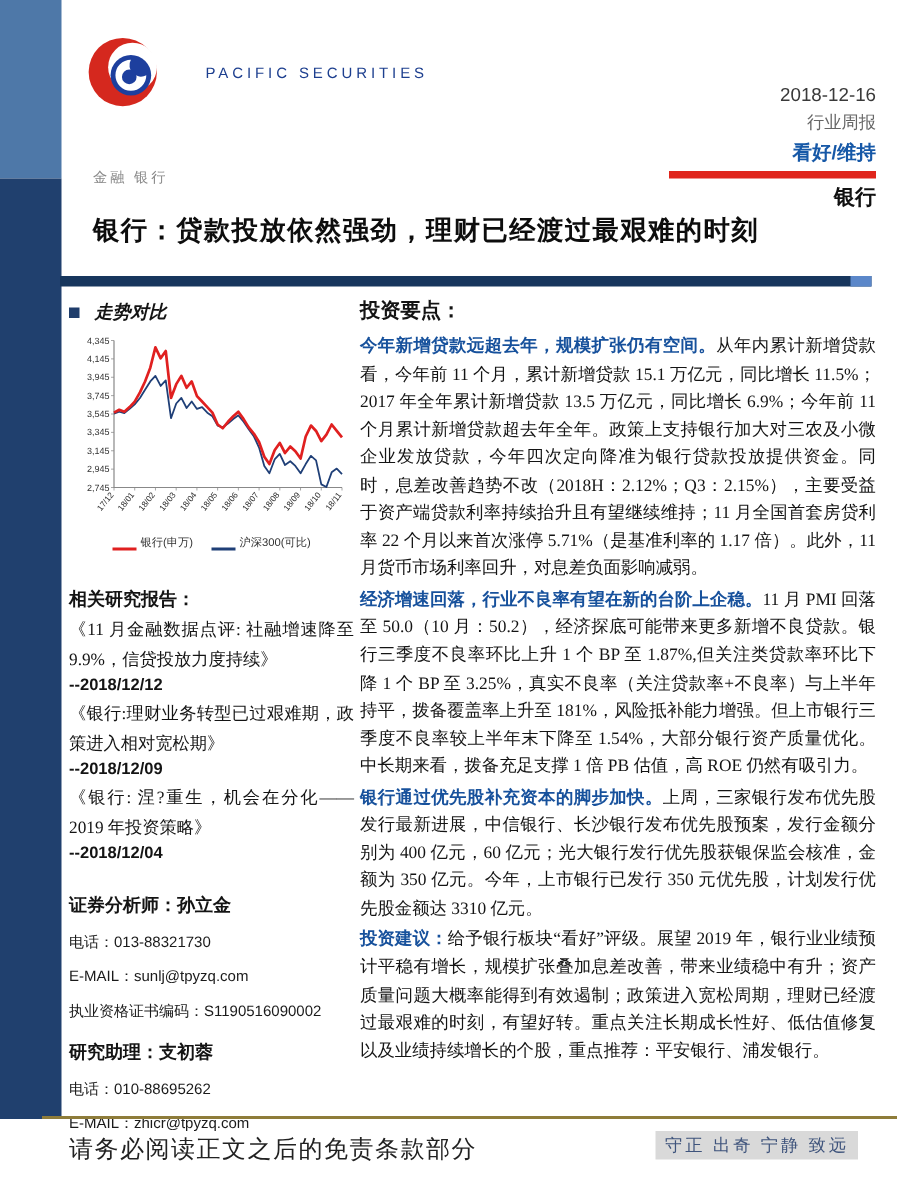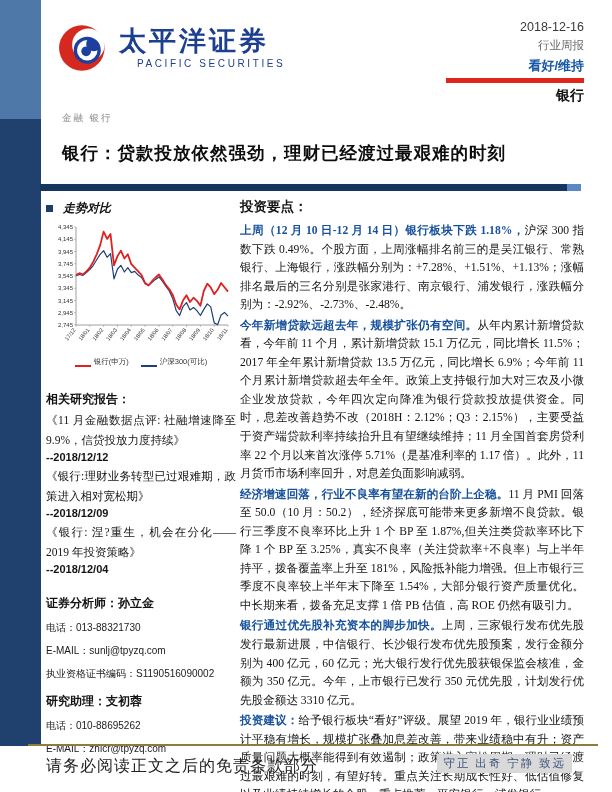--- a/index.html
+++ b/index.html
@@ -13,21 +13,21 @@
 
   
   .logo{left:58px;top:22px;display:flex;align-items:center;gap:9px;}
   .logo-text{display:flex;flex-direction:column;}
   .logo-cn{font-size:27px;font-weight:bold;color:#1d3f8f;letter-spacing:3px;
            font-family:"Liberation Sans","DejaVu Sans",sans-serif;line-height:1.1;}
   .logo-en{font-size:10px;letter-spacing:2.6px;color:#1d3f8f;
            font-family:"Liberation Sans","DejaVu Sans",sans-serif;margin-top:2px;padding-left:18px;}
   .meta{right:28px;top:20px;width:170px;text-align:right;
         font-family:"Liberation Sans","DejaVu Sans",sans-serif;}
-  .meta-date{font-size:12.5px;color:#3a3a3a;margin-bottom:4px;}
+  .meta-date{font-size:12.5px;color:#3a3a3a;margin-bottom:4px;margin-top:36px;}
   .meta-type{font-size:11.5px;color:#666;margin-bottom:4px;}
   .meta-rating{font-size:13px;font-weight:bold;color:#1658a7;}
   .meta-bar{height:5px;width:138px;background:#e0251c;margin:3px 0 4px auto;}
   .meta-industry{font-size:14px;font-weight:bold;color:#111;}
   .breadcrumb{left:62px;top:112px;font-size:9.5px;color:#8a8a8a;letter-spacing:2px;}
 
   
   .title{left:62px;top:141px;width:522px;margin:0;font-size:17.5px;font-weight:bold;color:#0d0d0d;letter-spacing:1px;}
   .title-rule{left:40px;top:184px;width:541px;height:7px;background:#17365d;}
   .rule-accent{position:absolute;right:0;top:0;width:14px;height:7px;background:#5b87c9;display:block;}
@@ -73,21 +73,20 @@
 
   <div class="abs logo">
     <svg width="52" height="52" viewBox="0 0 48 48">
       <circle cx="22" cy="24" r="21" fill="#d5281e"></circle>
       <circle cx="28" cy="21" r="15" fill="#ffffff"></circle>
       <circle cx="27" cy="26" r="12.5" fill="#1d3f9e"></circle>
       <path d="M27 16.5 a9.5 9.5 0 1 0 9.5 9.5 a7 7 0 0 1 -9.5 -9.5" fill="#ffffff"></path>
       <circle cx="26" cy="27" r="4.5" fill="#1d3f9e"></circle>
     </svg>
     <div class="logo-text">
-      <div class="logo-cn">太平洋证券</div>
       <div class="logo-en">PACIFIC SECURITIES</div>
     </div>
   </div>
 
   <div class="abs meta">
     <div class="meta-date">2018-12-16</div>
     <div class="meta-type">行业周报</div>
     <div class="meta-rating">看好/维持</div>
     <div class="meta-bar"></div>
     <div class="meta-industry">银行</div>
@@ -200,21 +199,20 @@
         <span class="cl-label">电话：</span><span>010-88695262</span>
       </div>
       <div class="c-line">
         <span>E-MAIL：</span><span>zhicr@tpyzq.com</span>
       </div>
     </div>
   </aside>
 
   <main class="abs main">
     <div class="kp-title">投资要点：</div>
-    <p class="para"><span class="lead">上周（12 月 10 日-12 月 14 日）银行板块下跌 1.18%，</span><span>沪深 300 指数下跌 0.49%。个股方面，上周涨幅排名前三的是吴江银行、常熟银行、上海银行，涨跌幅分别为：+7.28%、+1.51%、+1.13%；涨幅排名最后的三名分别是张家港行、南京银行、浦发银行，涨跌幅分别为：-2.92%、-2.73%、-2.48%。</span></p>
     <p class="para"><span class="lead">今年新增贷款远超去年，规模扩张仍有空间。</span><span>从年内累计新增贷款看，今年前 11 个月，累计新增贷款 15.1 万亿元，同比增长 11.5%；2017 年全年累计新增贷款 13.5 万亿元，同比增长 6.9%；今年前 11 个月累计新增贷款超去年全年。政策上支持银行加大对三农及小微企业发放贷款，今年四次定向降准为银行贷款投放提供资金。同时，息差改善趋势不改（2018H：2.12%；Q3：2.15%），主要受益于资产端贷款利率持续抬升且有望继续维持；11 月全国首套房贷利率 22 个月以来首次涨停 5.71%（是基准利率的 1.17 倍）。此外，11 月货币市场利率回升，对息差负面影响减弱。</span></p>
     <p class="para"><span class="lead">经济增速回落，行业不良率有望在新的台阶上企稳。</span><span>11 月 PMI 回落至 50.0（10 月：50.2），经济探底可能带来更多新增不良贷款。银行三季度不良率环比上升 1 个 BP 至 1.87%,但关注类贷款率环比下降 1 个 BP 至 3.25%，真实不良率（关注贷款率+不良率）与上半年持平，拨备覆盖率上升至 181%，风险抵补能力增强。但上市银行三季度不良率较上半年末下降至 1.54%，大部分银行资产质量优化。中长期来看，拨备充足支撑 1 倍 PB 估值，高 ROE 仍然有吸引力。</span></p>
     <p class="para"><span class="lead">银行通过优先股补充资本的脚步加快。</span><span>上周，三家银行发布优先股发行最新进展，中信银行、长沙银行发布优先股预案，发行金额分别为 400 亿元，60 亿元；光大银行发行优先股获银保监会核准，金额为 350 亿元。今年，上市银行已发行 350 元优先股，计划发行优先股金额达 3310 亿元。</span></p>
     <p class="para"><span class="lead">投资建议：</span><span>给予银行板块“看好”评级。展望 2019 年，银行业业绩预计平稳有增长，规模扩张叠加息差改善，带来业绩稳中有升；资产质量问题大概率能得到有效遏制；政策进入宽松周期，理财已经渡过最艰难的时刻，有望好转。重点关注长期成长性好、低估值修复以及业绩持续增长的个股，重点推荐：平安银行、浦发银行。</span></p>
 
   </main>
 
   <div class="abs footer-line"></div>
   <div class="abs disclaimer">请务必阅读正文之后的免责条款部分</div>
   <div class="abs motto">守正 出奇 宁静 致远</div>

